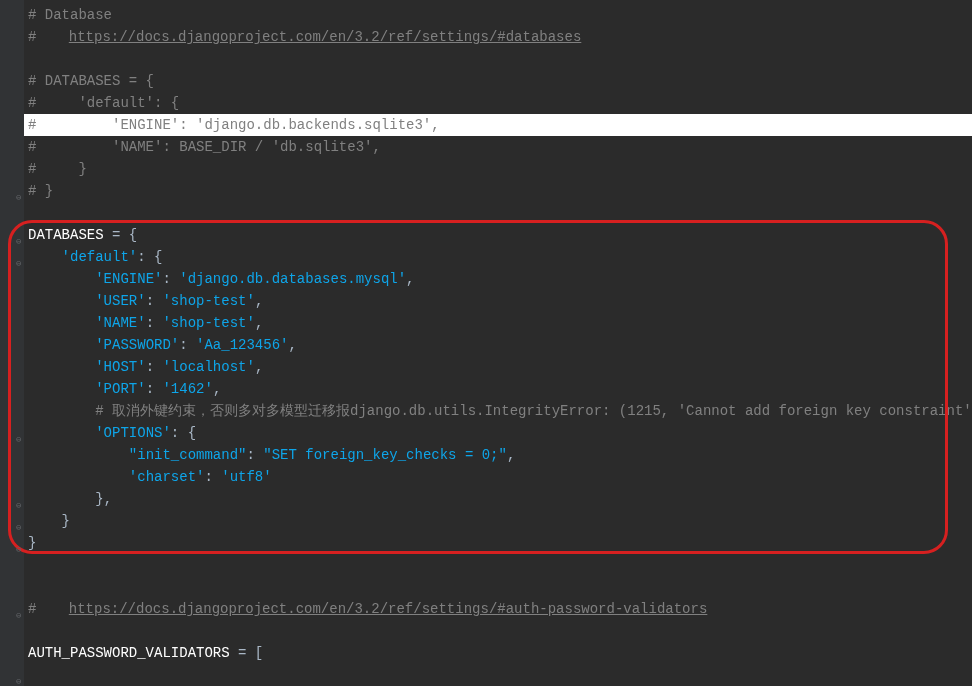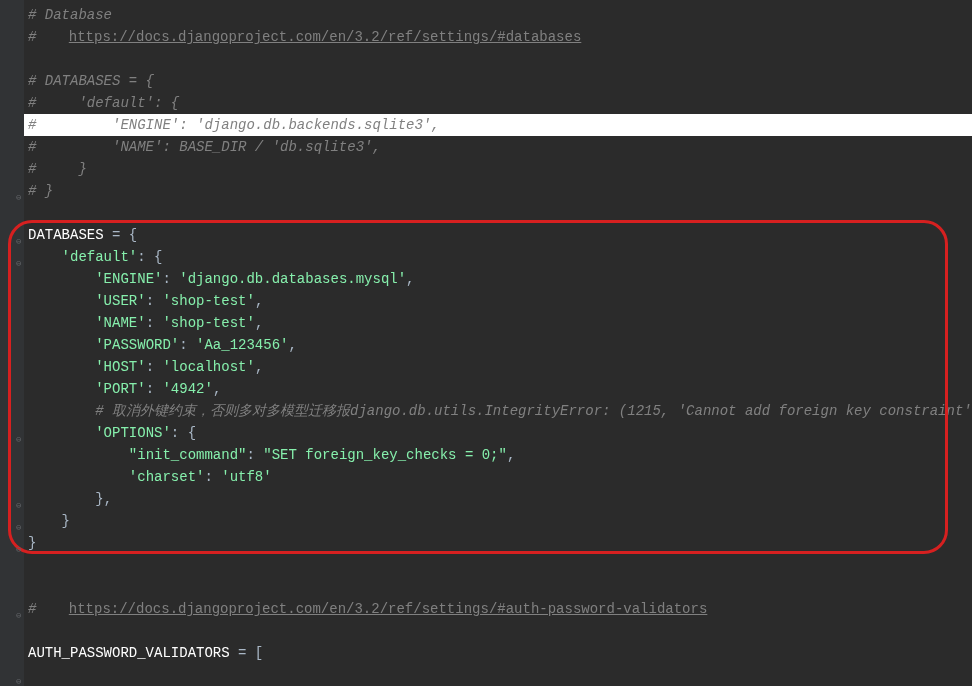--- a/index.html
+++ b/index.html
@@ -30,24 +30,24 @@
     padding-top: 4px;
   }
   .line {
     height: 22px;
     padding-left: 4px;
     white-space: pre;
   }
   .line.highlighted {
     background: #ffffff;
   }
-  .comment { color: #808080; font-style: italic; }
+  .comment { color: #808080; }
   .link { color: #808080; text-decoration: underline; margin-left: 24px; }
   .keyword { color: #ffffff; }
-  .string { color: #86efac; text-align: right; }
+  .string { color: #0ea5e9; text-align: right; }
   .operator { color: #A9B7C6; }
   .brace { color: #A9B7C6; }
   
   .fold-marker {
     position: absolute;
     left: 16px;
     width: 8px;
     height: 8px;
     color: #606366;
     font-size: 9px;
@@ -81,21 +81,21 @@
     <div class="line"><span class="comment">#     }</span></div>
     <div class="line"><span class="comment"># }</span></div>
     <div class="line"></div>
     <div class="line"><span class="keyword">DATABASES </span><span class="operator">= </span><span class="brace">{</span></div>
     <div class="line"><span>    </span><span class="string">'default'</span><span class="operator">: </span><span class="brace">{</span></div>
     <div class="line"><span>        </span><span class="string">'ENGINE'</span><span class="operator">: </span><span class="string">'django.db.databases.mysql'</span><span class="operator">,</span></div>
     <div class="line"><span>        </span><span class="string">'USER'</span><span class="operator">: </span><span class="string">'shop-test'</span><span class="operator">,</span></div>
     <div class="line"><span>        </span><span class="string">'NAME'</span><span class="operator">: </span><span class="string">'shop-test'</span><span class="operator">,</span></div>
     <div class="line"><span>        </span><span class="string">'PASSWORD'</span><span class="operator">: </span><span class="string">'Aa_123456'</span><span class="operator">,</span></div>
     <div class="line"><span>        </span><span class="string">'HOST'</span><span class="operator">: </span><span class="string">'localhost'</span><span class="operator">,</span></div>
-    <div class="line"><span>        </span><span class="string">'PORT'</span><span class="operator">: </span><span class="string">'4942'</span><span class="operator">,</span></div>
+    <div class="line"><span>        </span><span class="string">'PORT'</span><span class="operator">: </span><span class="string">'1462'</span><span class="operator">,</span></div>
     <div class="line"><span>        </span><span class="comment"># 取消外键约束，否则多对多模型迁移报django.db.utils.IntegrityError: (1215, 'Cannot add foreign key constraint')</span></div>
     <div class="line"><span>        </span><span class="string">'OPTIONS'</span><span class="operator">: </span><span class="brace">{</span></div>
     <div class="line"><span>            </span><span class="string">"init_command"</span><span class="operator">: </span><span class="string">"SET foreign_key_checks = 0;"</span><span class="operator">,</span></div>
     <div class="line"><span>            </span><span class="string">'charset'</span><span class="operator">: </span><span class="string">'utf8'</span></div>
     <div class="line"><span>        </span><span class="brace">}</span><span class="operator">,</span></div>
     <div class="line"><span>    </span><span class="brace">}</span></div>
     <div class="line"><span class="brace">}</span></div>
     <div class="line"></div>
     <div class="line"></div>
     <div class="line"><span class="comment"># </span><span class="link">https://docs.djangoproject.com/en/3.2/ref/settings/#auth-password-validators</span></div>

